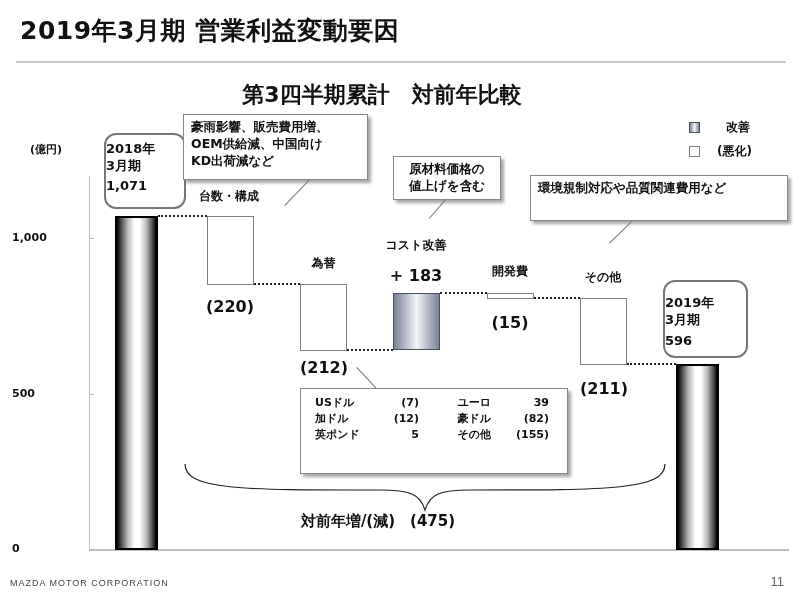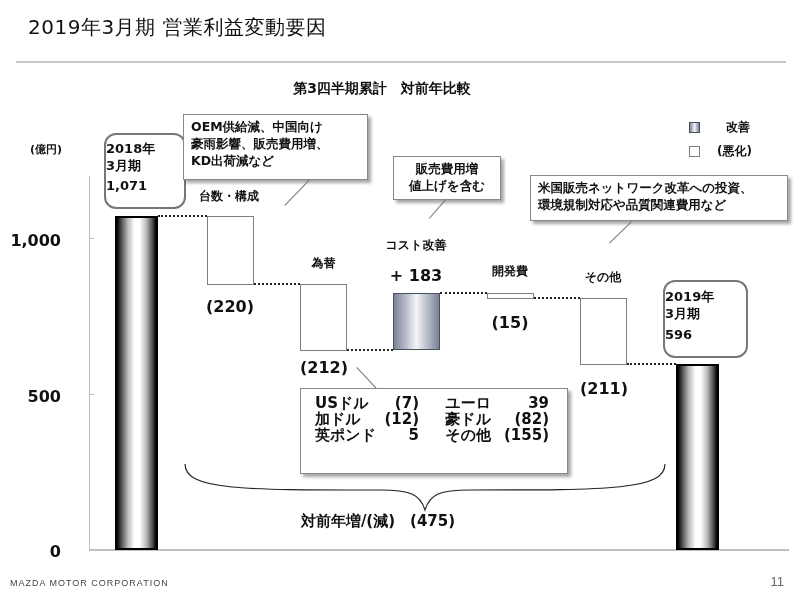--- a/index.html
+++ b/index.html
@@ -1,42 +1,42 @@
 <!DOCTYPE html>
 <html><head>
 <meta charset="utf-8">
 <style>
   html, body { margin:0; padding:0; }
   body { width:800px; height:600px; position:relative; background:#ffffff; overflow:hidden;
          font-family: "DejaVu Sans", "Liberation Sans", sans-serif; color:#111; }
   .abs { position:absolute; }
-  .title { left:28px; top:14px; font-size:20px; font-weight:normal; letter-spacing:0.5px; }
+  .title { left:20px; top:14px; font-size:25px; font-weight:bold; letter-spacing:0.5px; }
   .title-rule { left:16px; top:61px; width:770px; height:2px; background:#c8c8c8; }
-  .subtitle { left:0; width:756px; top:80px; text-align:center; font-size:14px; font-weight:bold; padding-left:8px; box-sizing:border-box; }
+  .subtitle { left:0; width:756px; top:80px; text-align:center; font-size:22px; font-weight:bold; padding-left:8px; box-sizing:border-box; }
   .unit { left:30px; top:142px; font-size:11px; font-weight:bold; }
   .y-axis { left:89px; top:176px; width:1px; height:374px; background:#bfbfbf; }
   .x-axis { left:89px; top:549px; width:700px; height:2px; background:#bfbfbf; }
   .ytick { width:5px; height:1px; background:#bfbfbf; left:89px; }
-  .ylabel { width:60px; text-align:right; left:1px; font-size:16px; font-weight:bold; }
+  .ylabel { width:60px; text-align:left; left:12px; font-size:11px; font-weight:bold; }
   .total-bar { border:2px solid #000; box-sizing:border-box;
      background:linear-gradient(to right,#000 0%,#555 12%,#bbb 28%,#fff 45%,#fff 58%,#bbb 75%,#555 90%,#000 100%); }
   .neg-bar { background:#fff; border:1px solid #7f7f7f; box-sizing:border-box; }
   .pos-bar { border:1px solid #4a4f5f; box-sizing:border-box;
      background:linear-gradient(to right,#7a8294 0%,#b4bac8 25%,#f4f5f8 50%,#b4bac8 75%,#7a8294 100%); }
   .dotline { height:0; border-top:2px dotted #222; }
   .blabel { font-size:12px; font-weight:bold; text-align:center; white-space:nowrap; }
   .vlabel { font-size:16px; font-weight:bold; text-align:center; white-space:nowrap; }
   .roundbox { border:2px solid #777; border-radius:12px; background:#fff; box-sizing:border-box;
               text-align:left; font-weight:bold; font-size:13px; line-height:17px;margin-left:8px; }
   .callout { border:1px solid #888; background:#fff; box-shadow:3px 3px 3px rgba(0,0,0,0.35);
              font-weight:bold; font-size:12.5px; line-height:17px; box-sizing:border-box; padding:3px 7px; }
   .leader { height:1px; background:#777; transform-origin:0 0; }
   .legend-swatch { width:11px; height:11px; box-sizing:border-box; }
   .legend-label { font-size:12px; font-weight:bold; }
-  .fx-table { border-collapse:collapse; font-size:15px; font-weight:bold; }
+  .fx-table { border-collapse:collapse; font-size:11px; font-weight:bold; }
   .fx-table td { padding:0; line-height:16px; }
   .total-change { left:0; width:756px; top:512px; text-align:center; font-size:15px; font-weight:bold; padding-left:0; }
   .footer-brand { left:10px; top:578px; font-size:9px; letter-spacing:1px; color:#444; font-family:"Liberation Sans", sans-serif; }
   .page-num { left:760px; top:574px; width:24px; text-align:right; font-size:13px; color:#666; font-family:"Liberation Sans", sans-serif; }
 </style>
 </head>
 <body>
 
 <div class="abs title">2019年3月期 営業利益変動要因</div>
 <div class="abs title-rule"></div>
@@ -82,42 +82,41 @@
 <div class="abs blabel" style="left:480px; top:263px; width:60px;">開発費</div>
 <div class="abs neg-bar" style="left:487px; top:293px; width:47px; height:6px;"></div>
 <div class="abs vlabel" style="left:480px; top:313px; width:60px;">(15)</div>
 <div class="abs dotline" style="left:534px; top:297px; width:46px;"></div>
 
 <div class="abs blabel" style="left:573px; top:269px; width:60px;">その他</div>
 <div class="abs neg-bar" style="left:580px; top:298px; width:47px; height:67px;"></div>
 <div class="abs vlabel" style="left:574px; top:379px; width:60px;">(211)</div>
 <div class="abs dotline" style="left:627px; top:363px; width:49px;"></div>
 
-<div class="abs roundbox" style="left:655px; top:280px; width:85px; height:78px; padding-top:6px;">
+<div class="abs roundbox" style="left:655px; top:280px; width:85px; height:78px; padding-top:12px;">
   <div>2019年</div>
   <div>3月期</div>
   <div style="margin-top:4px;">596</div>
 </div>
 <div class="abs total-bar" style="left:676px; top:364px; width:43px; height:186px;"></div>
 
 <div class="abs callout" style="left:183px; top:114px; width:185px; height:66px;">
+  <div>豪雨影響、販売費用増、</div>
   <div>OEM供給減、中国向け</div>
-  <div>豪雨影響、販売費用増、</div>
   <div>KD出荷減など</div>
 </div>
 <div class="abs leader" style="left:310px; top:180px; width:36px; transform:rotate(134deg);"></div>
 
 <div class="abs callout" style="left:393px; top:156px; width:108px; height:44px; text-align:center;">
-  <div>販売費用増</div>
+  <div>原材料価格の</div>
   <div>値上げを含む</div>
 </div>
 <div class="abs leader" style="left:446px; top:200px; width:25px; transform:rotate(131deg);"></div>
 
 <div class="abs callout" style="left:530px; top:175px; width:258px; height:46px;">
-  <div>米国販売ネットワーク改革への投資、</div>
   <div>環境規制対応や品質関連費用など</div>
 </div>
 <div class="abs leader" style="left:632px; top:222px; width:31px; transform:rotate(136deg);"></div>
 
 <div class="abs leader" style="left:357px; top:367px; width:35px; transform:rotate(47deg);"></div>
 <div class="abs callout" style="left:300px; top:388px; width:268px; height:86px; padding:6px 14px;">
   <table class="fx-table">
     <tbody>
         <tr>
       <td style="width:64px;">USドル</td>

